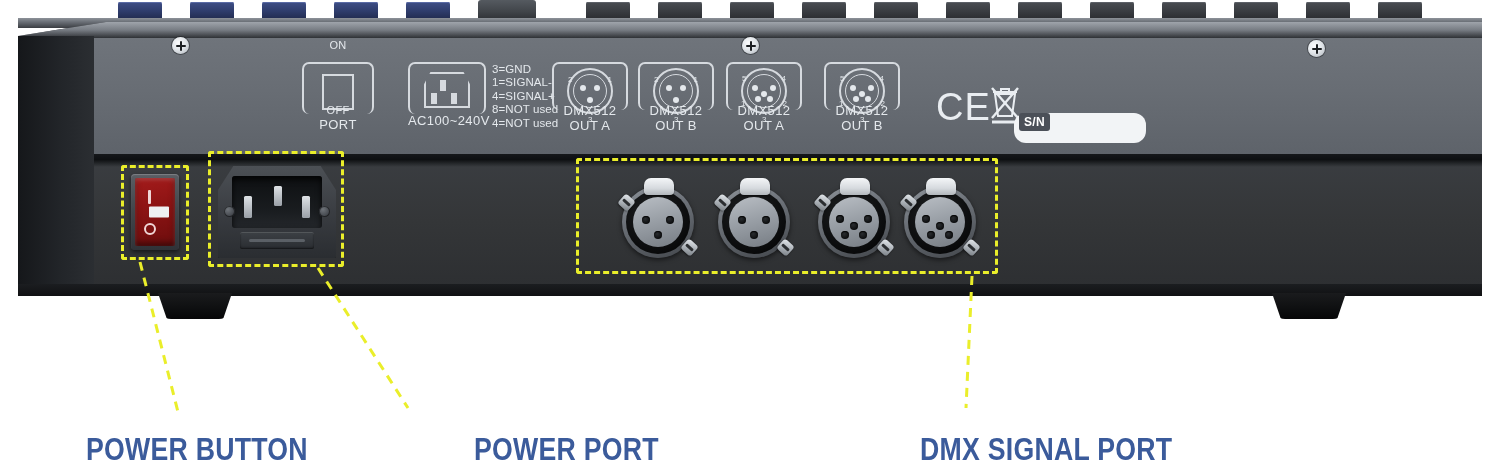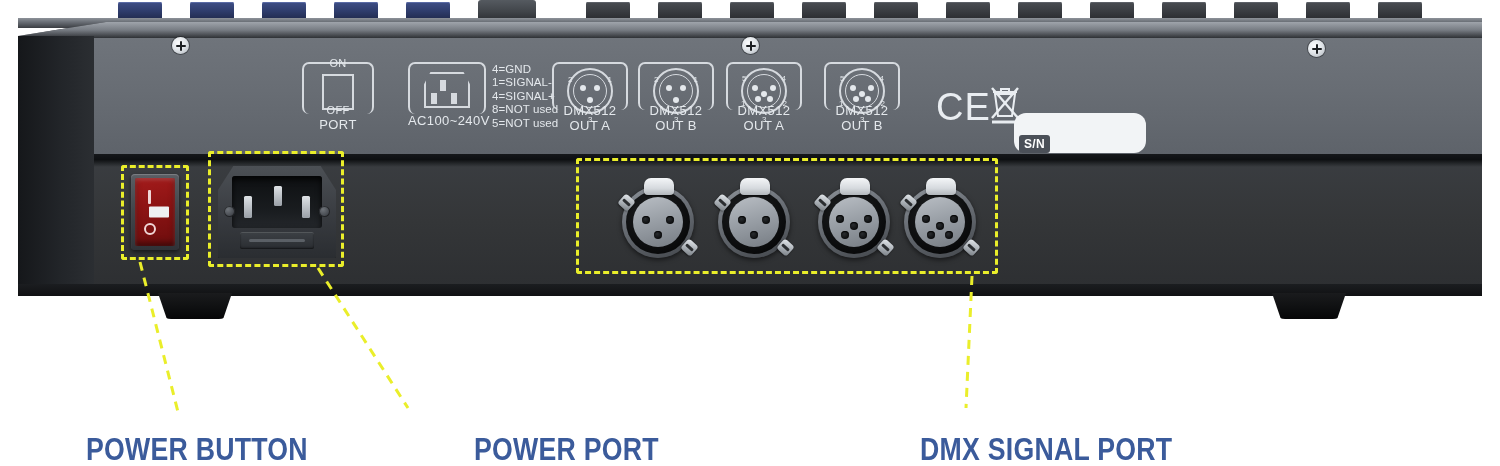--- a/index.html
+++ b/index.html
@@ -138,23 +138,23 @@
   .xlr-dot { position: absolute; width: 6px; height: 6px; background:#e4e8ec; border-radius:50%; }
   .xlr-num { position: absolute; color:#e4e8ec; font-size: 8px; }
 
   
   .ce-mark {
     position: absolute; color:#e9edf1; font-size: 38px; font-weight: 400;
     letter-spacing: 1px; line-height: 38px;
   }
   .weee { position: absolute; width: 34px; height: 42px; }
   .sn-chip {
-    position: absolute; height: 40px;
+    position: absolute; height: 30px;
     background: #f2f4f6; border-radius: 12px;
-    display: flex; align-items: flex-end;
+    display: flex; align-items: flex-start;
   }
   .sn-tag {
     margin-left: 5px; background:#4b5058; color:#fff;
     font-size: 12px; font-weight: 700; letter-spacing:.3px;
     padding: 2px 5px; border-radius: 3px;
   }
 
   
   .screw {
     position: absolute; width: 17px; height: 17px; border-radius: 50%;
@@ -330,38 +330,38 @@
   </div>
 
   <div class="foot" style="left:158px"></div>
   <div class="foot" style="left:1272px"></div>
 
   <div class="screw" style="left:172px; top:37px"></div>
   <div class="screw" style="left:742px; top:37px"></div>
   <div class="screw" style="left:1308px; top:40px"></div>
 
   <div class="silk-box" style="left:302px; top:62px; width:72px; height:52px; border-bottom:none;"></div>
-  <div class="sw-txt" style="left:302px; top:57px; width:72px;">ON</div>
+  <div class="sw-txt" style="left:302px; top:39px; width:72px;">ON</div>
   <div class="sw-pict" style="left:322px; top:74px; width:32px; height:36px;"></div>
   <div class="sw-txt" style="left:302px; top:104px; width:72px;">OFF</div>
   <div class="silk-cap" style="left:302px; top:117px; width:72px;">PORT</div>
 
   <div class="silk-box" style="left:408px; top:62px; width:78px; height:52px; border-bottom:none;"></div>
   <div class="iec-pict" style="left:424px; top:72px; width:46px; height:36px;"></div>
   <div class="iec-slot" style="left:440px; top:80px; width:6px; height:11px;"></div>
   <div class="iec-slot" style="left:431px; top:93px; width:6px; height:11px;"></div>
   <div class="iec-slot" style="left:451px; top:93px; width:6px; height:11px;"></div>
   <div class="silk-cap" style="left:408px; top:113px; width:78px;">AC100~240V</div>
 
   <div class="pin-legend" style="left:492px; top:63px;">
-    <div>4=GND</div>
+    <div>3=GND</div>
     <div>1=SIGNAL-</div>
     <div>4=SIGNAL+</div>
     <div>8=NOT used</div>
-    <div>5=NOT used</div>
+    <div>4=NOT used</div>
   </div>
 
   <div class="silk-box" style="left:552px; top:62px; width:76px; height:48px; border-bottom:none;"></div>
   <div class="xlr-pict" style="left:567px; top:68px;">
     <div class="xlr-dot" style="left:11px; top:15px;"></div>
     <div class="xlr-dot" style="left:25px; top:15px;"></div>
     <div class="xlr-dot" style="left:18px; top:27px;"></div>
     <div class="xlr-num" style="left:-1px; top:5px;">2</div>
     <div class="xlr-num" style="right:-1px; top:5px;">1</div>
     <div class="xlr-num" style="left:19px; bottom:-12px;">3</div>

